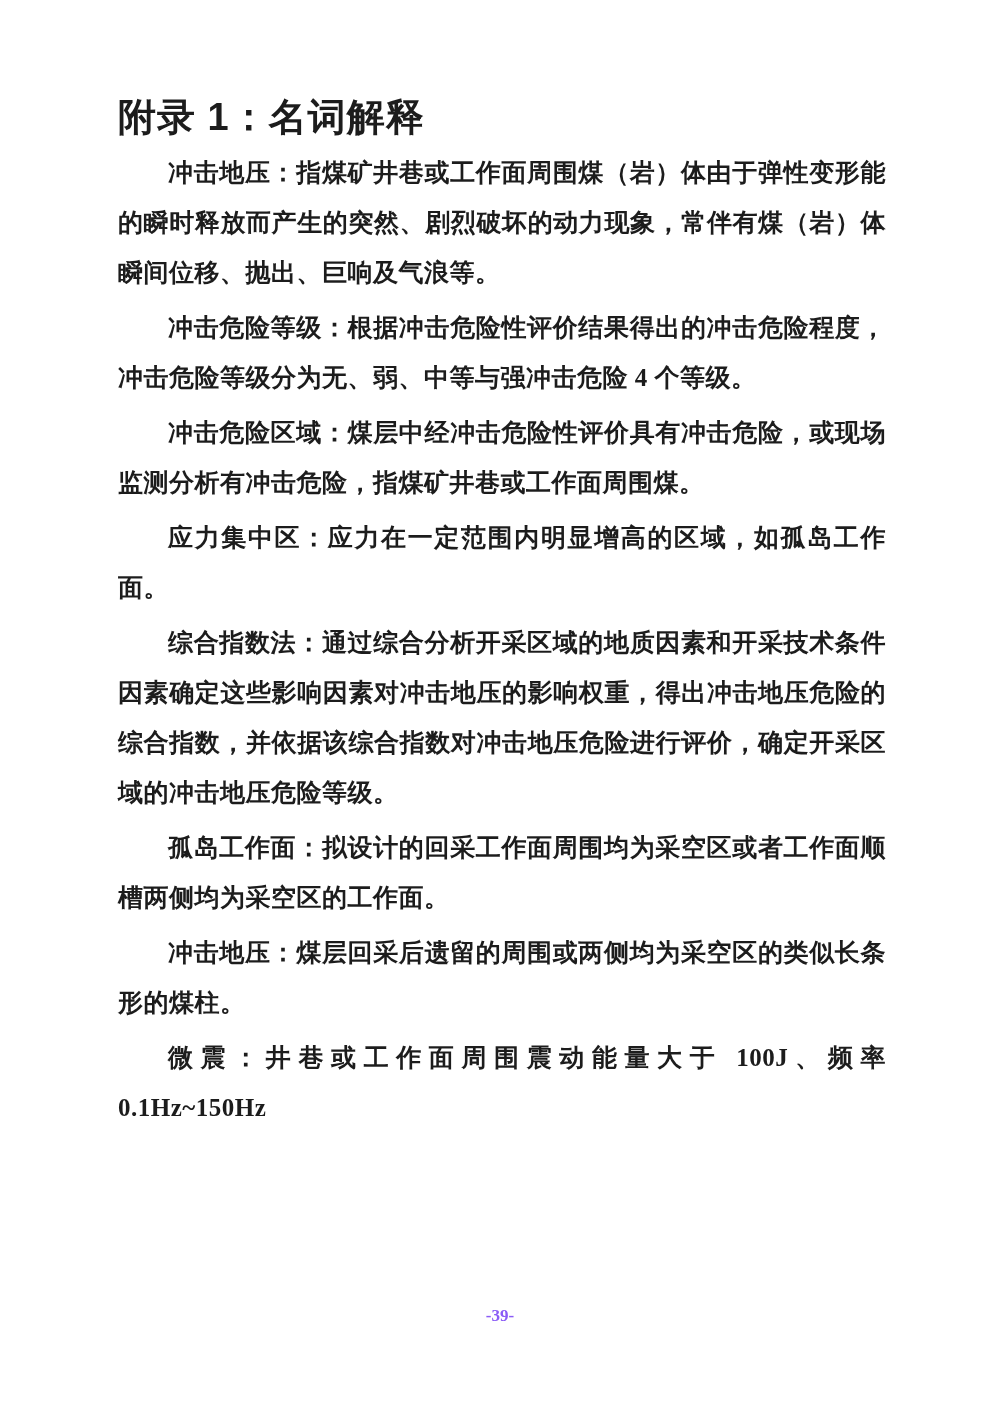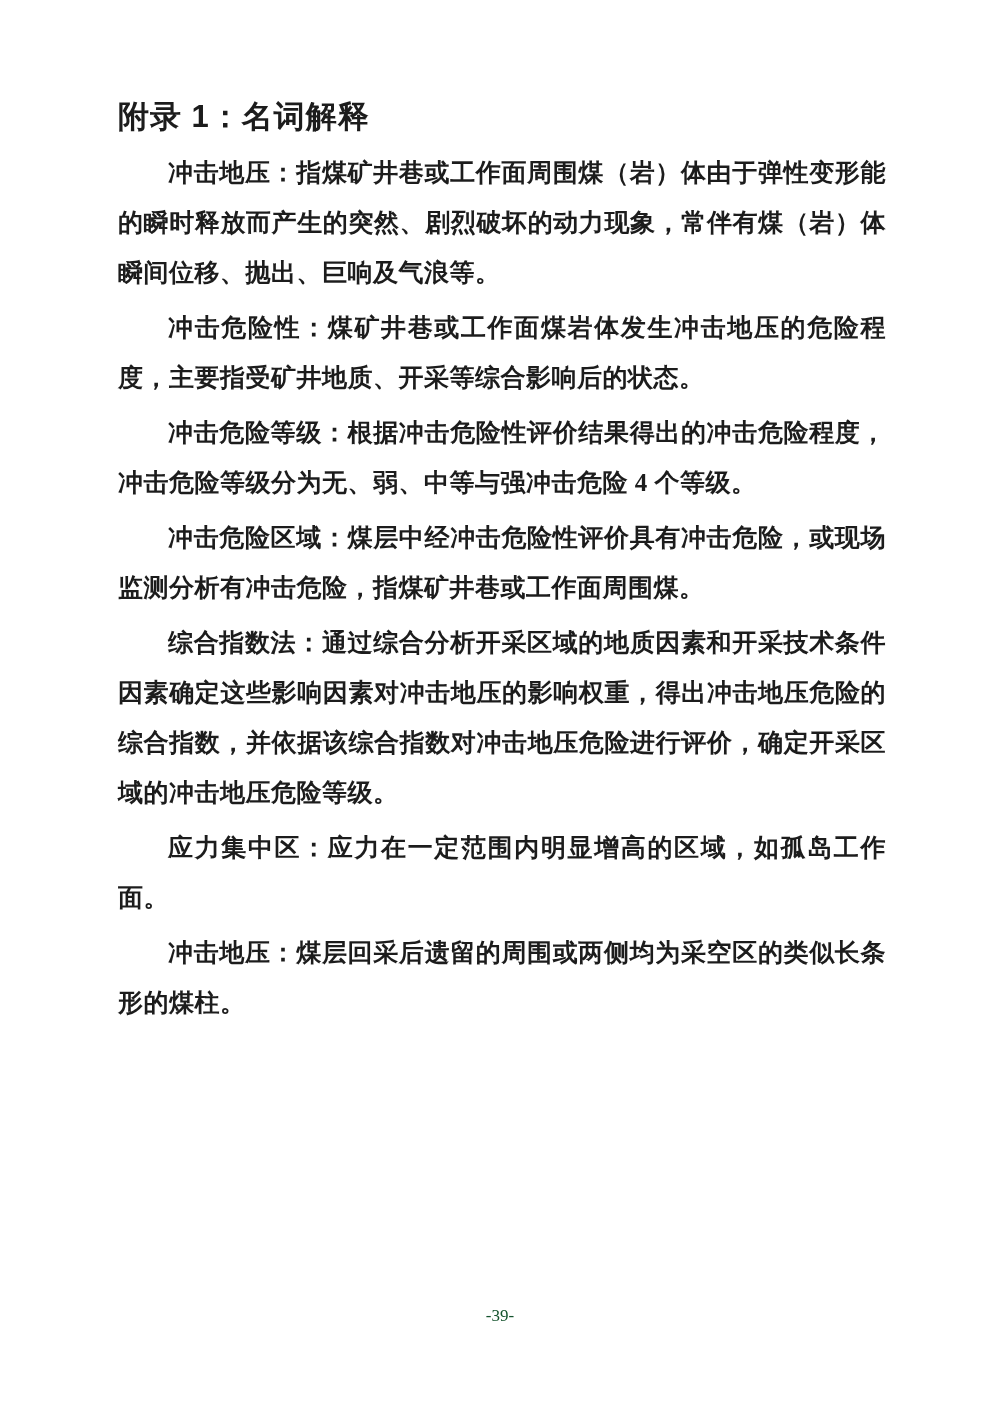--- a/index.html
+++ b/index.html
@@ -10,52 +10,54 @@
     background: #ffffff;
     box-sizing: border-box;
     padding: 98px 114px 0 118px;
     font-family: "Liberation Serif", "DejaVu Serif", serif;
     color: #1c1c1c;
     overflow: hidden;
   }
   .doc-title {
     font-family: "Liberation Sans", "DejaVu Sans", sans-serif;
     font-weight: bold;
-    font-size: 31px;
+    font-size: 38px;
     line-height: 38px;
     margin: 0 0 12px 0;
     letter-spacing: 1px;
   }
   .para {
     font-size: 25px;
     line-height: 50px;
     margin: 0 0 5px 0;
     text-align: justify;
     text-indent: 2em;
     letter-spacing: 0.5px;
     font-weight: bold;
   }
   .page-number {
     position: absolute;
     left: 0;
     right: 0;
     top: 1306px;
     text-align: center;
     font-size: 17px;
-    color: #14532d;
+    color: #8b5cf6;
+    font-weight: bold;
   }
 </style>
 </head>
 <body>
 
 <div class="page">
   <h1 class="doc-title">附录 1：名词解释</h1>
 
   <p class="para">冲击地压：指煤矿井巷或工作面周围煤（岩）体由于弹性变形能的瞬时释放而产生的突然、剧烈破坏的动力现象，常伴有煤（岩）体瞬间位移、抛出、巨响及气浪等。</p>
-  <p class="para">冲击危险性：煤矿井巷或工作面煤岩体发生冲击地压的危险程度，主要指受矿井地质、开采等综合影响后的状态。</p>
   <p class="para">冲击危险等级：根据冲击危险性评价结果得出的冲击危险程度，冲击危险等级分为无、弱、中等与强冲击危险 4 个等级。</p>
   <p class="para">冲击危险区域：煤层中经冲击危险性评价具有冲击危险，或现场监测分析有冲击危险，指煤矿井巷或工作面周围煤。</p>
+  <p class="para">应力集中区：应力在一定范围内明显增高的区域，如孤岛工作面。</p>
   <p class="para">综合指数法：通过综合分析开采区域的地质因素和开采技术条件因素确定这些影响因素对冲击地压的影响权重，得出冲击地压危险的综合指数，并依据该综合指数对冲击地压危险进行评价，确定开采区域的冲击地压危险等级。</p>
-  <p class="para">应力集中区：应力在一定范围内明显增高的区域，如孤岛工作面。</p>
+  <p class="para">孤岛工作面：拟设计的回采工作面周围均为采空区或者工作面顺槽两侧均为采空区的工作面。</p>
   <p class="para">冲击地压：煤层回采后遗留的周围或两侧均为采空区的类似长条形的煤柱。</p>
+  <p class="para">微震：井巷或工作面周围震动能量大于 100J、频率 0.1Hz~150Hz</p>
 
   <div class="page-number">-39-</div>
 </div>
 
 </body></html>

